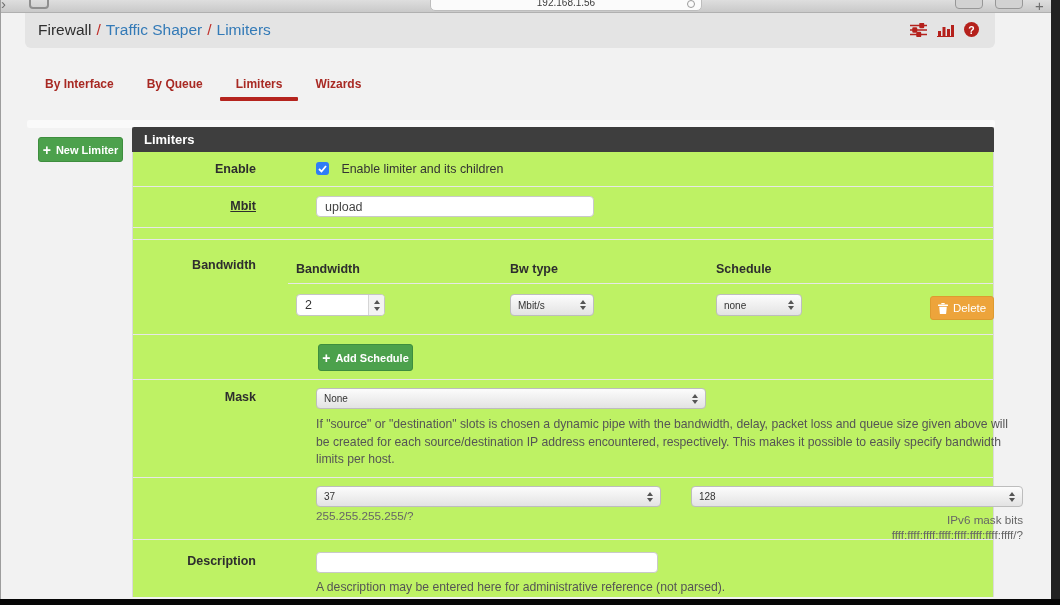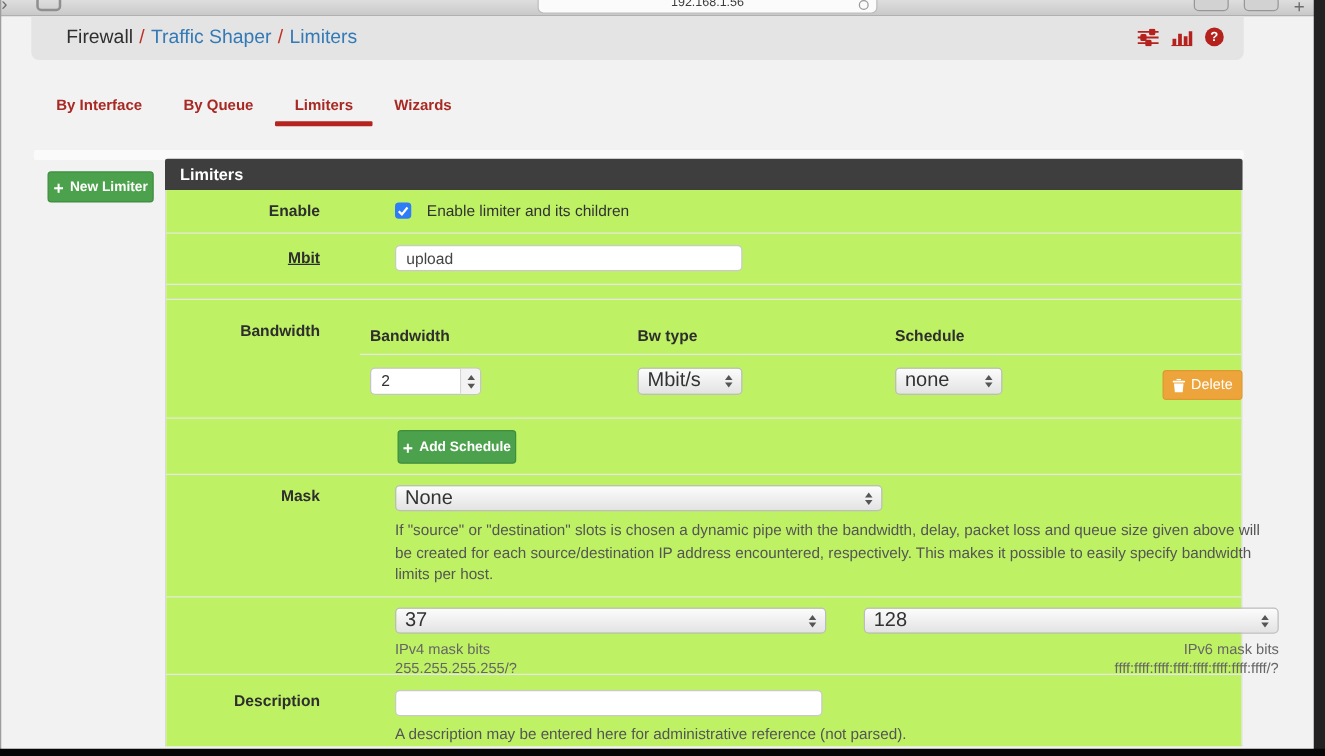--- a/index.html
+++ b/index.html
@@ -36,21 +36,21 @@
   .new-tab-plus { position:absolute; left:1035px; top:-3px; font-size:15px; color:#6d6d6d; }
   
   .right-edge { position:absolute; left:1051px; top:0; width:9px; height:605px; background:#222; z-index:50; }
   .bottom-edge { position:absolute; left:0; bottom:0; width:1060px; height:6px; background:#060606; z-index:51; }
   .left-edge { position:absolute; left:0; top:0; width:1px; height:605px; background:#9d9d9d; z-index:50; }
   
   .crumb-bar {
     position:absolute; left:25px; top:13px; width:970px; height:35px;
     background:#e4e4e4; border-radius:0 0 6px 6px;
   }
-  .crumb-text { position:absolute; left:13px; top:8px; font-size:15.5px;margin-left:15px; }
+  .crumb-text { position:absolute; left:13px; top:8px; font-size:15.5px; }
   .bc-root { color:#2f2f2f; }
   .bc-sep { color:#c0302a; margin:0 5px; }
   .bc-link { color:#337ab7; }
   .crumb-icons { position:absolute; right:16px; top:9px; display:flex; align-items:center; gap:10px; }
   .help-icon {
     width:15px; height:15px; border-radius:50%; background:#b5211c; color:#fff;
     font-size:10.5px; font-weight:bold; display:flex; align-items:center; justify-content:center;
   }
   
   .tabs { position:absolute; left:45px; top:77px; display:flex; }
@@ -117,21 +117,21 @@
   .stepper {
     position:absolute; right:1px; top:1px; width:16px; height:20px;
     background:#f3f3f3; border-left:1px solid #d5d5d5; border-radius:0 3px 3px 0;
     display:flex; flex-direction:column; align-items:center; justify-content:center; gap:3px; cursor:pointer;
   }
   .tri-up { width:0; height:0; border-left:3.5px solid transparent; border-right:3.5px solid transparent; border-bottom:4px solid #555; }
   .tri-down { width:0; height:0; border-left:3.5px solid transparent; border-right:3.5px solid transparent; border-top:4px solid #555; }
   .msel {
     display:flex; align-items:center; justify-content:space-between;
     background:linear-gradient(#fcfcfc,#e3e3e3); border:1px solid #bdbdbd; border-radius:4px;
-    font-size:16px; color:#333; padding:0 7px; cursor:pointer;
+    font-size:10px; color:#333; padding:0 7px; cursor:pointer;
   }
   .msel .arrows { display:flex; flex-direction:column; gap:2px; }
   
   .bw-head { position:absolute; top:22px; font-size:12.5px; font-weight:bold; color:#2e2e2e; }
   .bw-head.c1 { left:8px; } .bw-head.c2 { left:222px; } .bw-head.c3 { left:428px; }
   .bw-divider { position:absolute; left:0; right:0; top:43px; height:1px; background:#e7e7e7; }
   .sel-bwtype { position:absolute; left:222px; top:54px; width:84px; height:22px; }
   .sel-schedule { position:absolute; left:428px; top:54px; width:86px; height:22px; }
   .sel-mask { width:390px; height:21px; margin-top:8px; }
   .mask-help { width:706px; margin-top:7px; font-size:12.2px; color:#555; line-height:1.45; }
@@ -300,21 +300,20 @@
       <div class="flabel"></div>
       <div class="fcontent" style="padding-left:0;">
         <div class="mb-col1">
           <div class="msel mb-sel">
             <span>37</span>
             <span class="arrows">
               <span class="tri-up"></span>
                 <span class="tri-down"></span>
             </span>
           </div>
-          <div class="mb-cap">IPv4 mask bits</div>
           <div class="mb-hint">255.255.255.255/?</div>
         </div>
         <div class="mb-col2">
           <div class="msel mb-sel">
             <span>128</span>
             <span class="arrows">
               <span class="tri-up"></span>
                 <span class="tri-down"></span>
             </span>
           </div>

